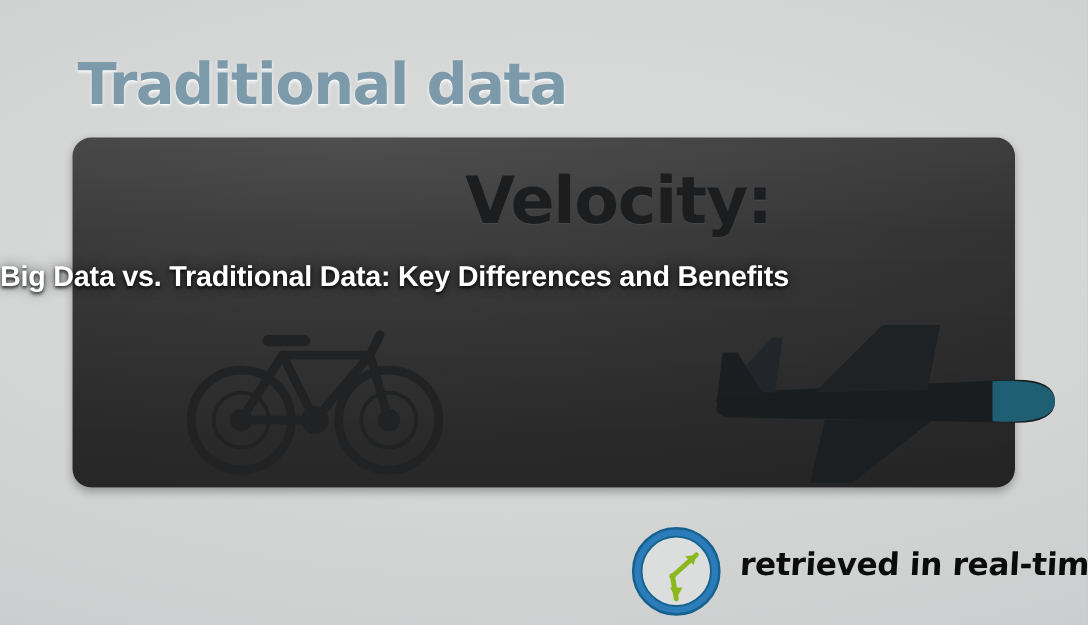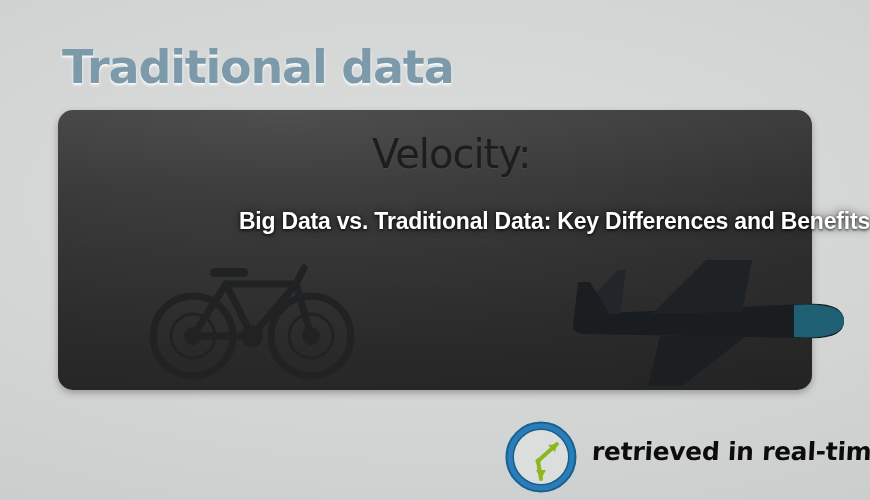--- a/index.html
+++ b/index.html
@@ -63,42 +63,42 @@
     color: #cfd2d2;
     letter-spacing: 0.2px;
     white-space: nowrap;
     z-index: 6;
   }
   #velocity {
     position: absolute;
     left: 372px;
     top: 131px;
     font-family: "DejaVu Sans", sans-serif;
-    font-weight: 400;
-    font-size: 40px;
+    font-weight: 700;
+    font-size: 52px;
     letter-spacing: -1px;
     color: #1c1d1f;
     white-space: nowrap;
     z-index: 4;
     text-shadow: 0 1px 0 rgba(255,255,255,0.05);
   }
   
   .silhouette {
     position: absolute;
     z-index: 2;
   }
   #bicycle { left: 148px; top: 258px; }
   #airplane { left: 556px; top: 258px; z-index: 3; }
   
   #overlay-title {
     position: absolute;
     left: 0;
     top: 208px;
     width: 870px;
-    text-align: right;
+    text-align: left;
     font-size: 23px;
     font-weight: 700;
     color: #ffffff;
     letter-spacing: -0.2px;
     z-index: 8;
     text-shadow: 0 1px 3px rgba(0,0,0,0.85), 0 0 10px rgba(0,0,0,0.6);
   }
   
   #clock-icon {
     position: absolute;

